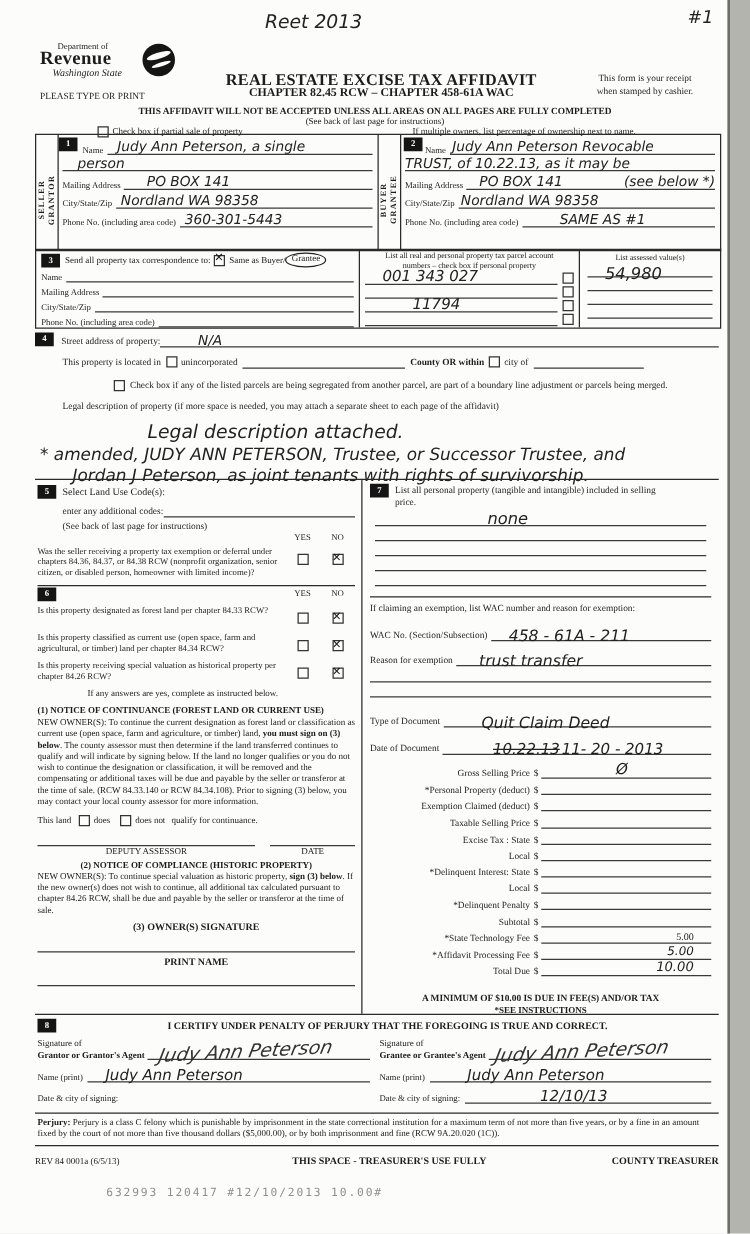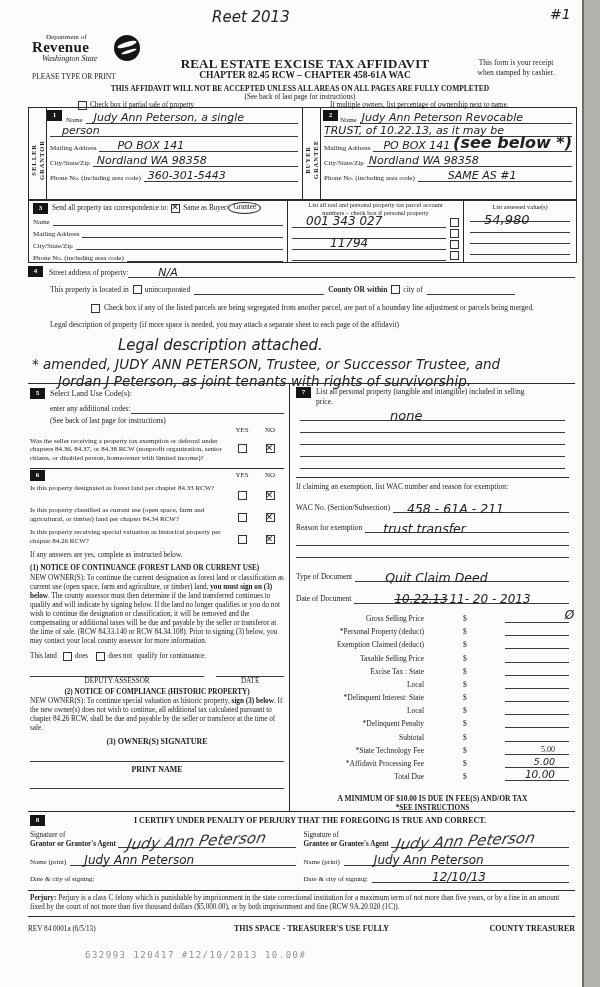--- a/index.html
+++ b/index.html
@@ -50,21 +50,21 @@
   .pline .cb{margin-left:4px;margin-bottom:1px;}
   
   .cols{position:absolute;left:28px;top:383px;width:547px;height:427px;border-bottom:1.5px solid #2a2a2a;border-top:1px solid #2a2a2a;}
   .lcol{position:absolute;left:0;top:0;width:258px;height:427px;padding:4px 2px 0 2px;box-sizing:border-box;}
   .rcol{position:absolute;left:261px;top:0;width:286px;height:427px;border-left:1px solid #2a2a2a;box-sizing:border-box;padding:3px 6px 0 6px;}
   .yesno{display:flex;justify-content:flex-end;font-size:7px;font-weight:normal;}
   .yn{width:28px;text-align:center;font-size:7px;}
   .qrow{display:flex;margin-top:3px;}
   .qtext{flex:1;font-size:7px;line-height:8.8px;}
   .qcb{width:28px;text-align:center;padding-top:1px;}
-  .mrow{display:flex;align-items:flex-end;height:13.2px;font-size:7.5px;gap:36px;}
+  .mrow{display:flex;align-items:flex-end;height:13.2px;font-size:7.5px;}
   .mlabel{width:128px;text-align:right;flex:none;}
   .mdollar{flex:none;padding:0 2px 0 3px;}
   .mline{flex:1;border-bottom:1px solid #3a3a3a;position:relative;height:11px;}
   .mval{position:absolute;bottom:0;font-size:8px;}
   .mval.right{right:14px;}
   .mval.hwv{font-family:"DejaVu Sans",sans-serif;font-style:italic;font-size:9.5px;}
   
   .s8{position:absolute;left:28px;top:812px;width:547px;}
   .s8grid{display:flex;margin-top:2px;}
   .s8col{width:50%;padding:0 6px 0 2px;box-sizing:border-box;position:relative;}
@@ -161,21 +161,21 @@
         </div>
         <div class="frow" style="height:13px;">
           <span class="fl">
               <span class="fval hw" style="left:0;">TRUST, of 10.22.13, as it may be</span>
             </span>
         </div>
         <div class="frow">
           <span class="lab">Mailing Address</span>
           <span class="fl">
             <span class="fval hw" style="left:10px;">PO BOX 141</span>
-            <span class="fval hw" style="left:auto;right:0;font-size:16px;font-weight:bold;">(see below *)</span>
+            <span class="fval hw" style="left:auto;right:0;font-size:11px;">(see below *)</span>
           </span>
         </div>
         <div class="frow">
           <span class="lab">City/State/Zip</span>
           <span class="fl">
               <span class="fval hw" style="left:2px;">Nordland  WA  98358</span>
             </span>
         </div>
         <div class="frow">
           <span class="lab">Phone No. (including area code)</span>
@@ -320,21 +320,21 @@
         <div class="qrow">
           <span class="qtext">Is this property classified as current use (open space, farm and agricultural, or timber) land per chapter 84.34 RCW?</span>
           <span class="qcb"><span class="cb"></span></span>
           <span class="qcb"><span class="cb checked"></span></span>
         </div>
         <div class="qrow">
           <span class="qtext">Is this property receiving special valuation as historical property per chapter 84.26 RCW?</span>
           <span class="qcb"><span class="cb"></span></span>
           <span class="qcb"><span class="cb checked"></span></span>
         </div>
-        <div class="t7" style="margin-top:4px;">If any answers are yes, complete as instructed below.</div>
+        <div class="t7" style="margin-top:4px;margin-left:40px;">If any answers are yes, complete as instructed below.</div>
         <div class="t7 b" style="margin-top:4px;">(1) NOTICE OF CONTINUANCE  (FOREST LAND OR CURRENT USE)</div>
         <div class="t7" style="margin-top:1px;">
           <span>NEW OWNER(S): To continue the current designation as forest land or classification as current use (open space, farm and agriculture, or timber) land, </span><span class="b">you must sign on (3) below</span><span>. The county assessor must then determine if the land transferred continues to qualify and will indicate by signing below. If the land no longer qualifies or you do not wish to continue the designation or classification, it will be removed and the compensating or additional taxes will be due and payable by the seller or transferor at the time of sale. (RCW 84.33.140 or RCW 84.34.108). Prior to signing (3) below, you may contact your local county assessor for more information.</span>
         </div>
         <div class="flex t7" style="margin-top:6px;align-items:center;">
           <span>This land</span>
           <span class="cb" style="margin:0 3px 0 6px;"></span>
           <span>does</span>
           <span class="cb" style="margin:0 3px 0 8px;"></span>
           <span>does not</span>

